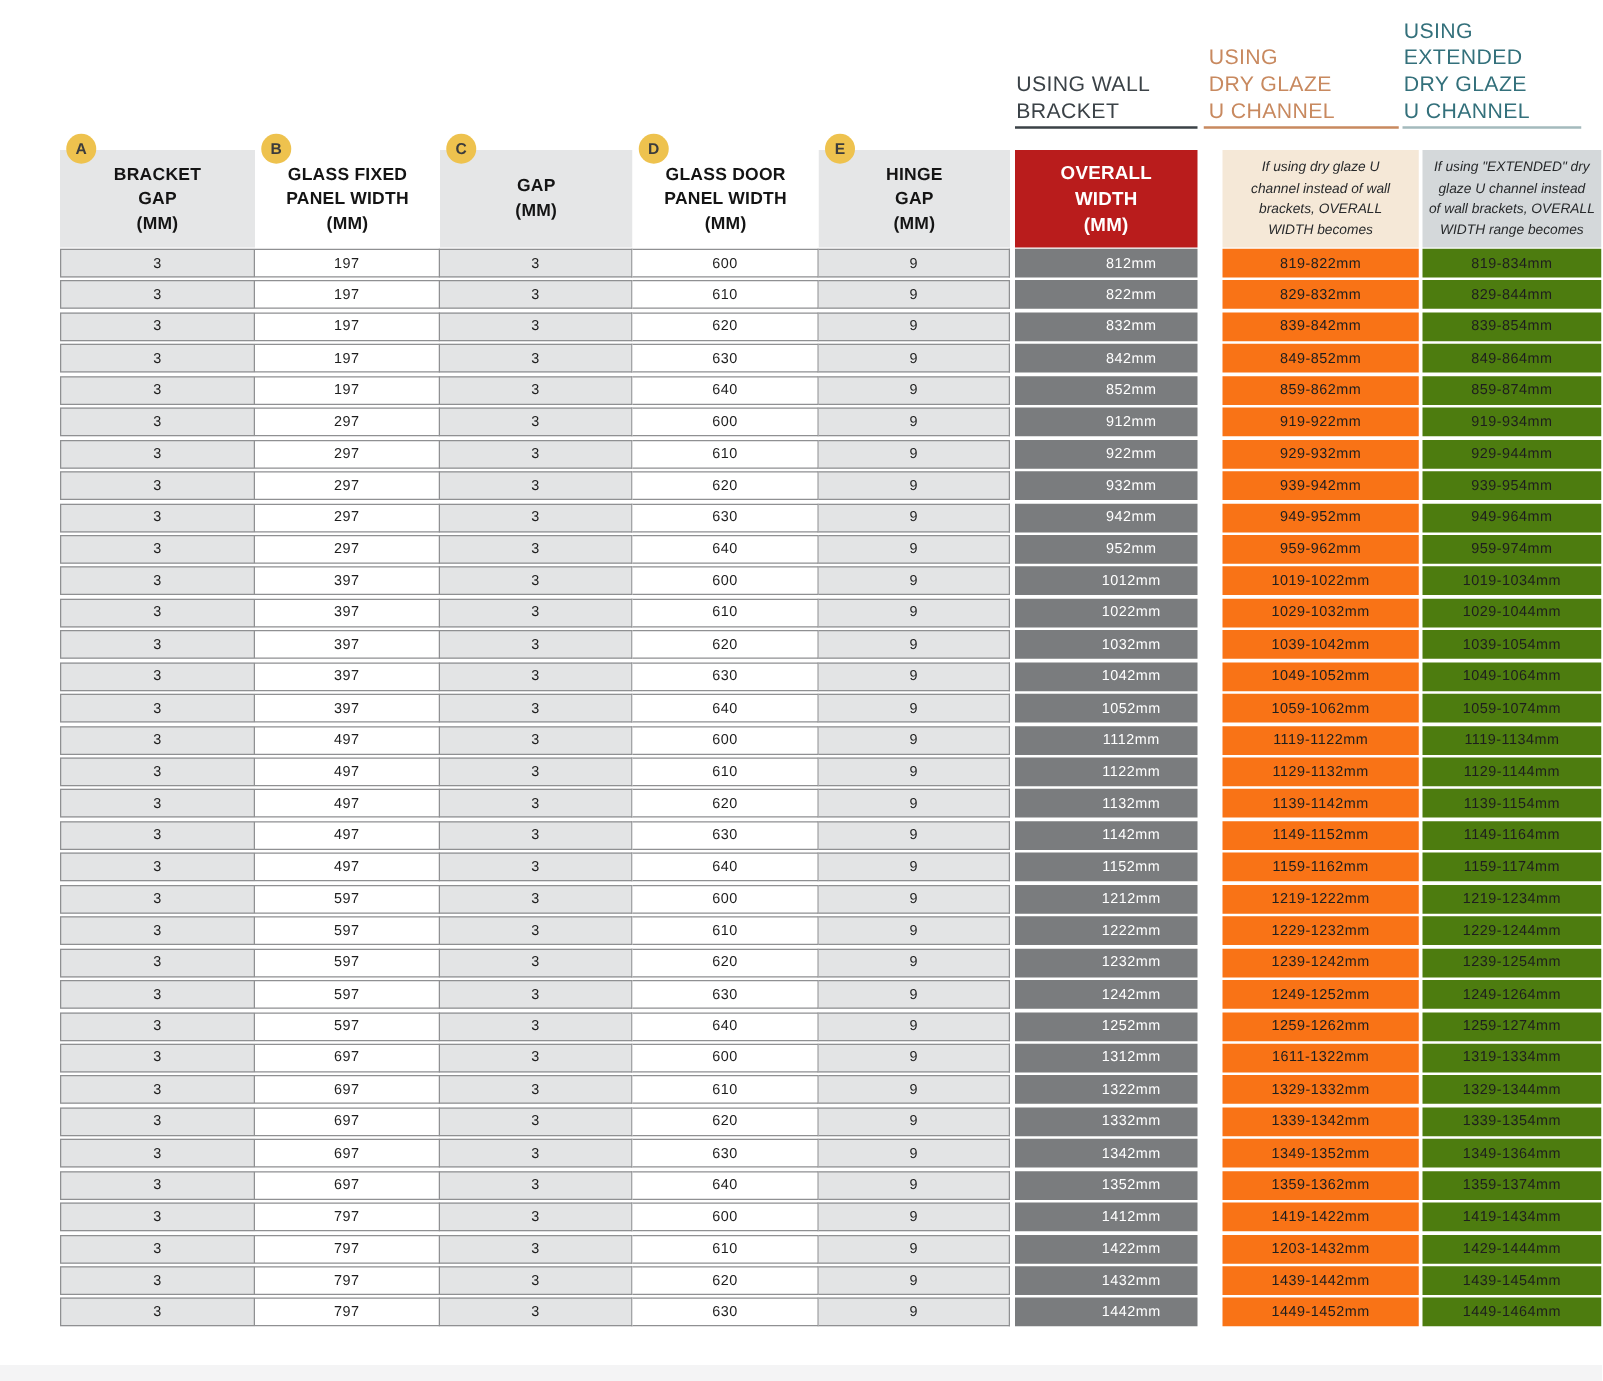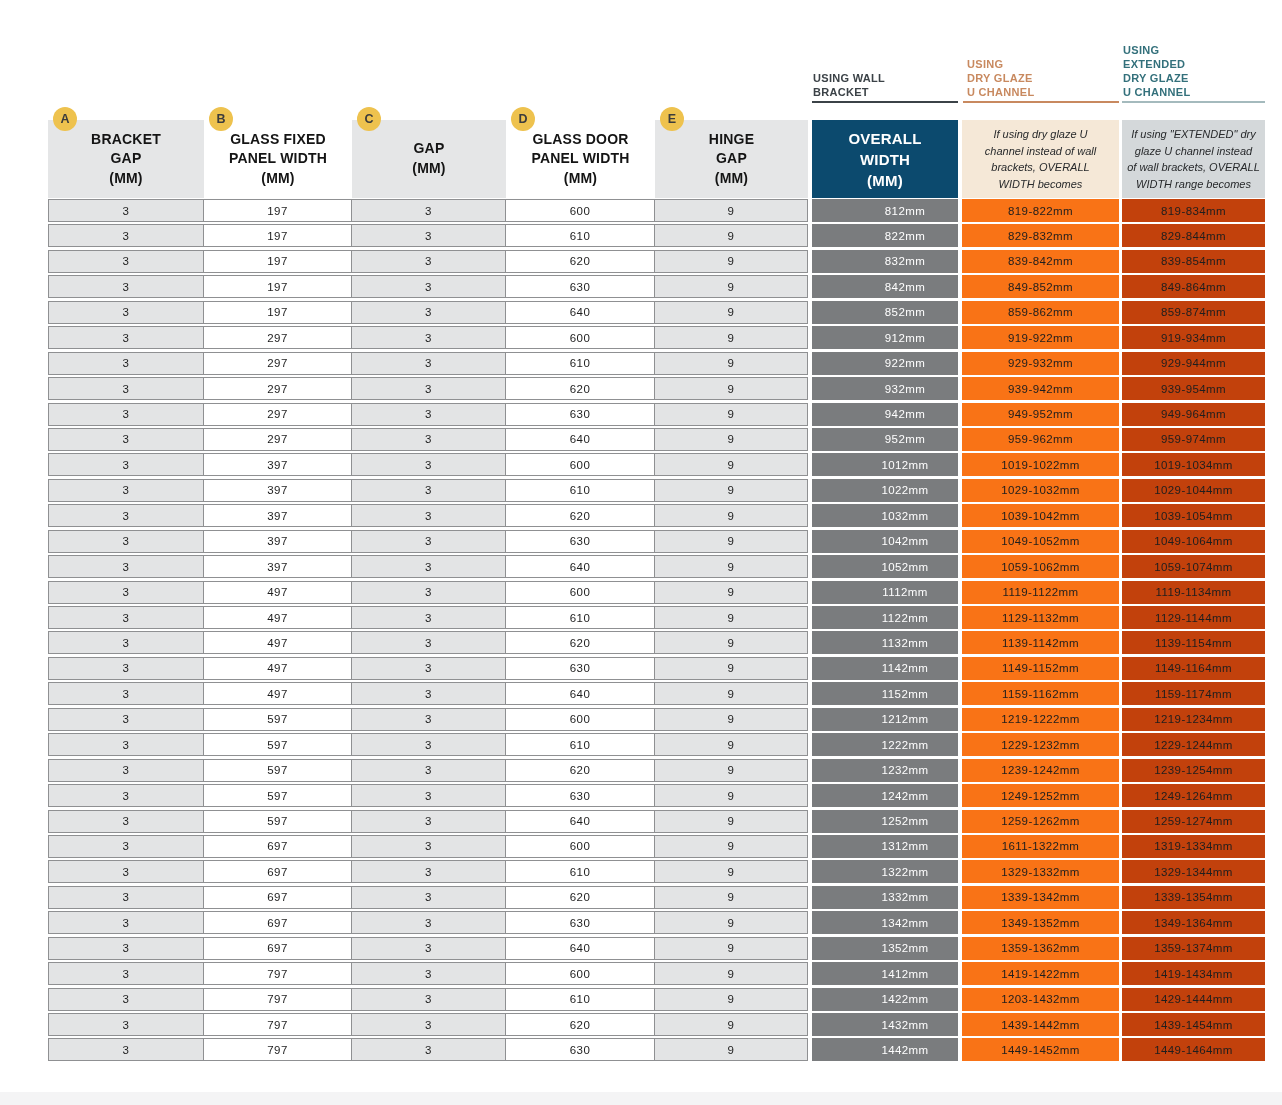--- a/index.html
+++ b/index.html
@@ -12,60 +12,60 @@
     height: 1105px;
     background: #ffffff;
     overflow: hidden;
   }
 
   
   .top-area { position: relative; height: 120px; }
   .group-label {
     position: absolute;
     bottom: 20px;
-    font-weight: bold;
-    font-size: 11px;
+    font-weight: normal;
+    font-size: 17px;
     line-height: 1.27;
     letter-spacing: 0.3px;
     white-space: pre-line;
   }
   .group-wall   { left: 813px; color: #3b4247; }
   .group-dry    { left: 967px; color: #c8895f; }
   .group-ext    { left: 1123px; color: #33707b; }
   .group-rule { position: absolute; top: 101px; height: 2px; }
   .rule-wall { left: 812px; width: 146px; background: #3b4247; }
   .rule-dry  { left: 963px; width: 156px; background: #c8895f; }
   .rule-ext  { left: 1122px; width: 143px; background: #a4babd; }
 
   
   .grid-row { display: flex; margin-left: 48px; }
   .cA { width: 156px; }
   .cB { width: 148px; }
   .cC { width: 154px; }
   .cD { width: 149px; }
   .cE { width: 153px; }
   .cF { width: 146px; margin-left: 4px; }
-  .cG { width: 157px; margin-left: 4px; }
+  .cG { width: 157px; margin-left: 20px; }
   .cH { width: 143px; margin-left: 3px; }
 
   
   .header-row { height: 78px; }
   .header-row .hcell {
     display: flex; flex-direction: column;
     align-items: center; justify-content: center;
     text-align: center;
     position: relative;
   }
   .hcell.shaded { background: #e5e6e7; }
   .hcell.plain  { background: #ffffff; }
   .hcell .hlabel {
     font-weight: bold; font-size: 14px; line-height: 1.4;
     color: #141414; letter-spacing: 0.2px; white-space: pre-line;
   }
-  .hcell.dark { background: #0c4a6e; }
+  .hcell.dark { background: #b91c1c; }
   .hcell.dark .hlabel { color: #ffffff; font-size: 15px; }
   .hcell.beige { background: #f5e8d7; }
   .hcell.extgray { background: #d4d8da; }
   .hcell .hnote {
     font-style: italic; font-size: 11px; line-height: 1.5;
     color: #27292b; white-space: pre-line; font-weight: normal;
   }
   .badge {
     position: absolute; top: -13px; left: 5px;
     width: 24px; height: 24px; border-radius: 50%;
@@ -84,21 +84,21 @@
   .bcell {
     display: flex; align-items: center; justify-content: center;
     font-size: 11.5px; letter-spacing: 0.4px; color: #1e1e1e;
   }
   .bcell.bordered { border: 1px solid #8f9092; border-left: none; }
   .bcell.bordered.first { border-left: 1px solid #8f9092; }
   .bcell.shaded { background: #e3e4e5; }
   .bcell.plain  { background: #ffffff; }
   .bcell.dark   { background: #7a7c7e; color: #ffffff; padding-left: 40px; }
   .bcell.beige  { background: #f97316; }
-  .bcell.extgray{ background: #c2410c; }
+  .bcell.extgray{ background: #4d7c0f; }
 
   
   .footer-bar {
     position: absolute; left: 0; bottom: 0;
     width: 100%; height: 13px;
     background: #f4f4f5;
   }
 </style>
 </head>
 <body>

